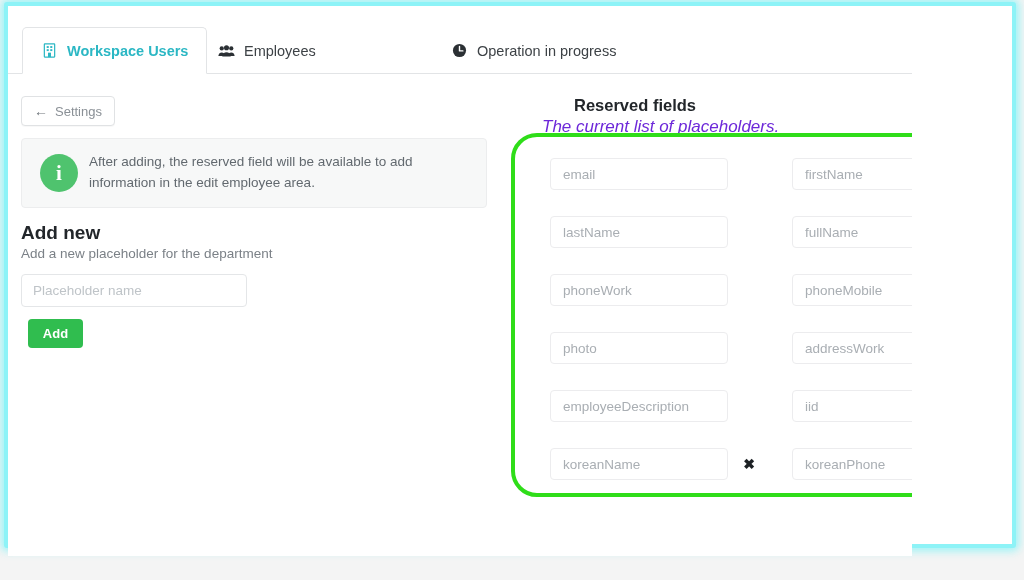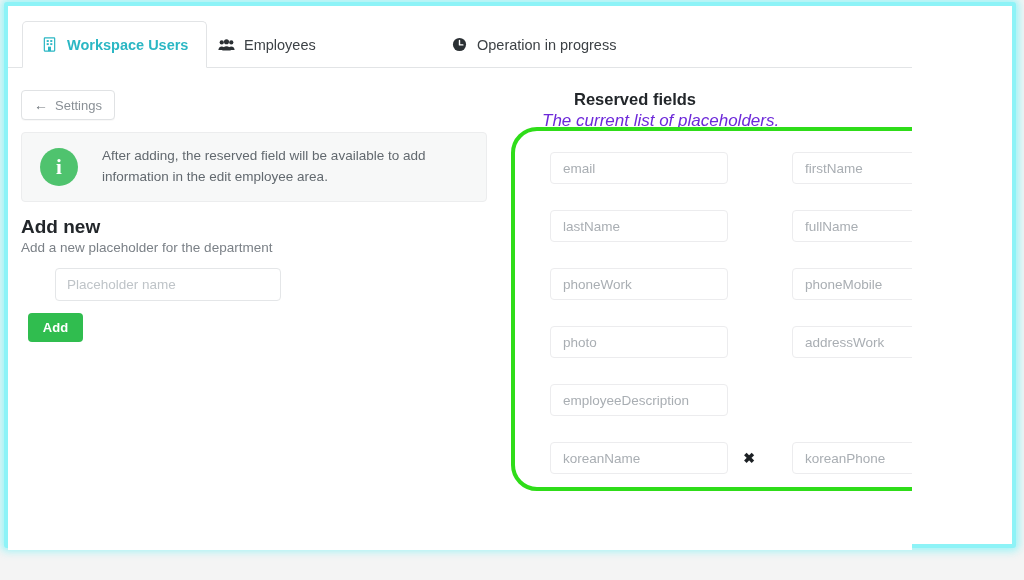--- a/index.html
+++ b/index.html
@@ -23,21 +23,21 @@
     left: 4px; top: 2px;
     width: 1012px; height: 546px;
     border: 4px solid #8df3f7;
     border-radius: 3px;
     box-shadow: 0 0 9px 3px rgba(140,243,247,0.85);
     background: #ffffff;
   }
 
   #window {
     position: absolute;
-    left: 8px; top: 12px;
+    left: 8px; top: 18px;
     width: 904px; height: 538px;
     background: #ffffff;
     overflow: hidden;
   }
 
   
   #tabbar {
     position: absolute;
     left: 0; top: 9px;
     width: 1004px; height: 47px;
@@ -104,21 +104,21 @@
     width: 38px; height: 38px;
     border-radius: 50%;
     background: #4fc36e;
     color: #fff;
     display: flex; align-items: center; justify-content: center;
     font-size: 21px; font-weight: bold;
     font-family: "Liberation Serif", serif;
     flex: 0 0 auto;
   }
   #info-text {
-    margin-left: 24px;
+    margin-left: 11px;
     font-size: 13.5px;
     line-height: 1.52;
     color: #62696f;
     max-width: 370px;
   }
 
   #addnew-title {
     position: absolute;
     left: 13px; top: 204px;
     font-size: 19px; font-weight: bold; color: #22262a;
@@ -133,21 +133,20 @@
     left: 13px; top: 256px;
     width: 226px; height: 33px;
     border: 1px solid #e4e6e8;
     border-radius: 4px;
     background: #fff;
     padding: 0 11px;
     font-size: 13.5px;
     font-family: "Liberation Sans", sans-serif;
     color: #4a4f54;
     outline: none;
-    margin-left: 34px;
   }
   #placeholder-input::placeholder { color: #bfc4c8; }
   #add-btn {
     position: absolute;
     left: 20px; top: 301px;
     width: 55px; height: 29px;
     background: #30bd4f;
     border: none;
     border-radius: 4px;
     color: #fff;
@@ -322,20 +321,23 @@
             <div class="field-box">photo</div>
           </div>
           <div class="field-cell right">
             <div class="field-box">addressWork</div>
           </div>
         </div>
         <div class="field-row">
           <div class="field-cell left">
             <div class="field-box">employeeDescription</div>
           </div>
+          <div class="field-cell right">
+            <div class="field-box">iid</div>
+          </div>
         </div>
         <div class="field-row">
           <div class="field-cell left">
             <div class="field-box">koreanName</div>
             <button class="del-btn">✖</button>
           </div>
           <div class="field-cell right">
             <div class="field-box">koreanPhone</div>
             <button class="del-btn">✖</button>
           </div>

